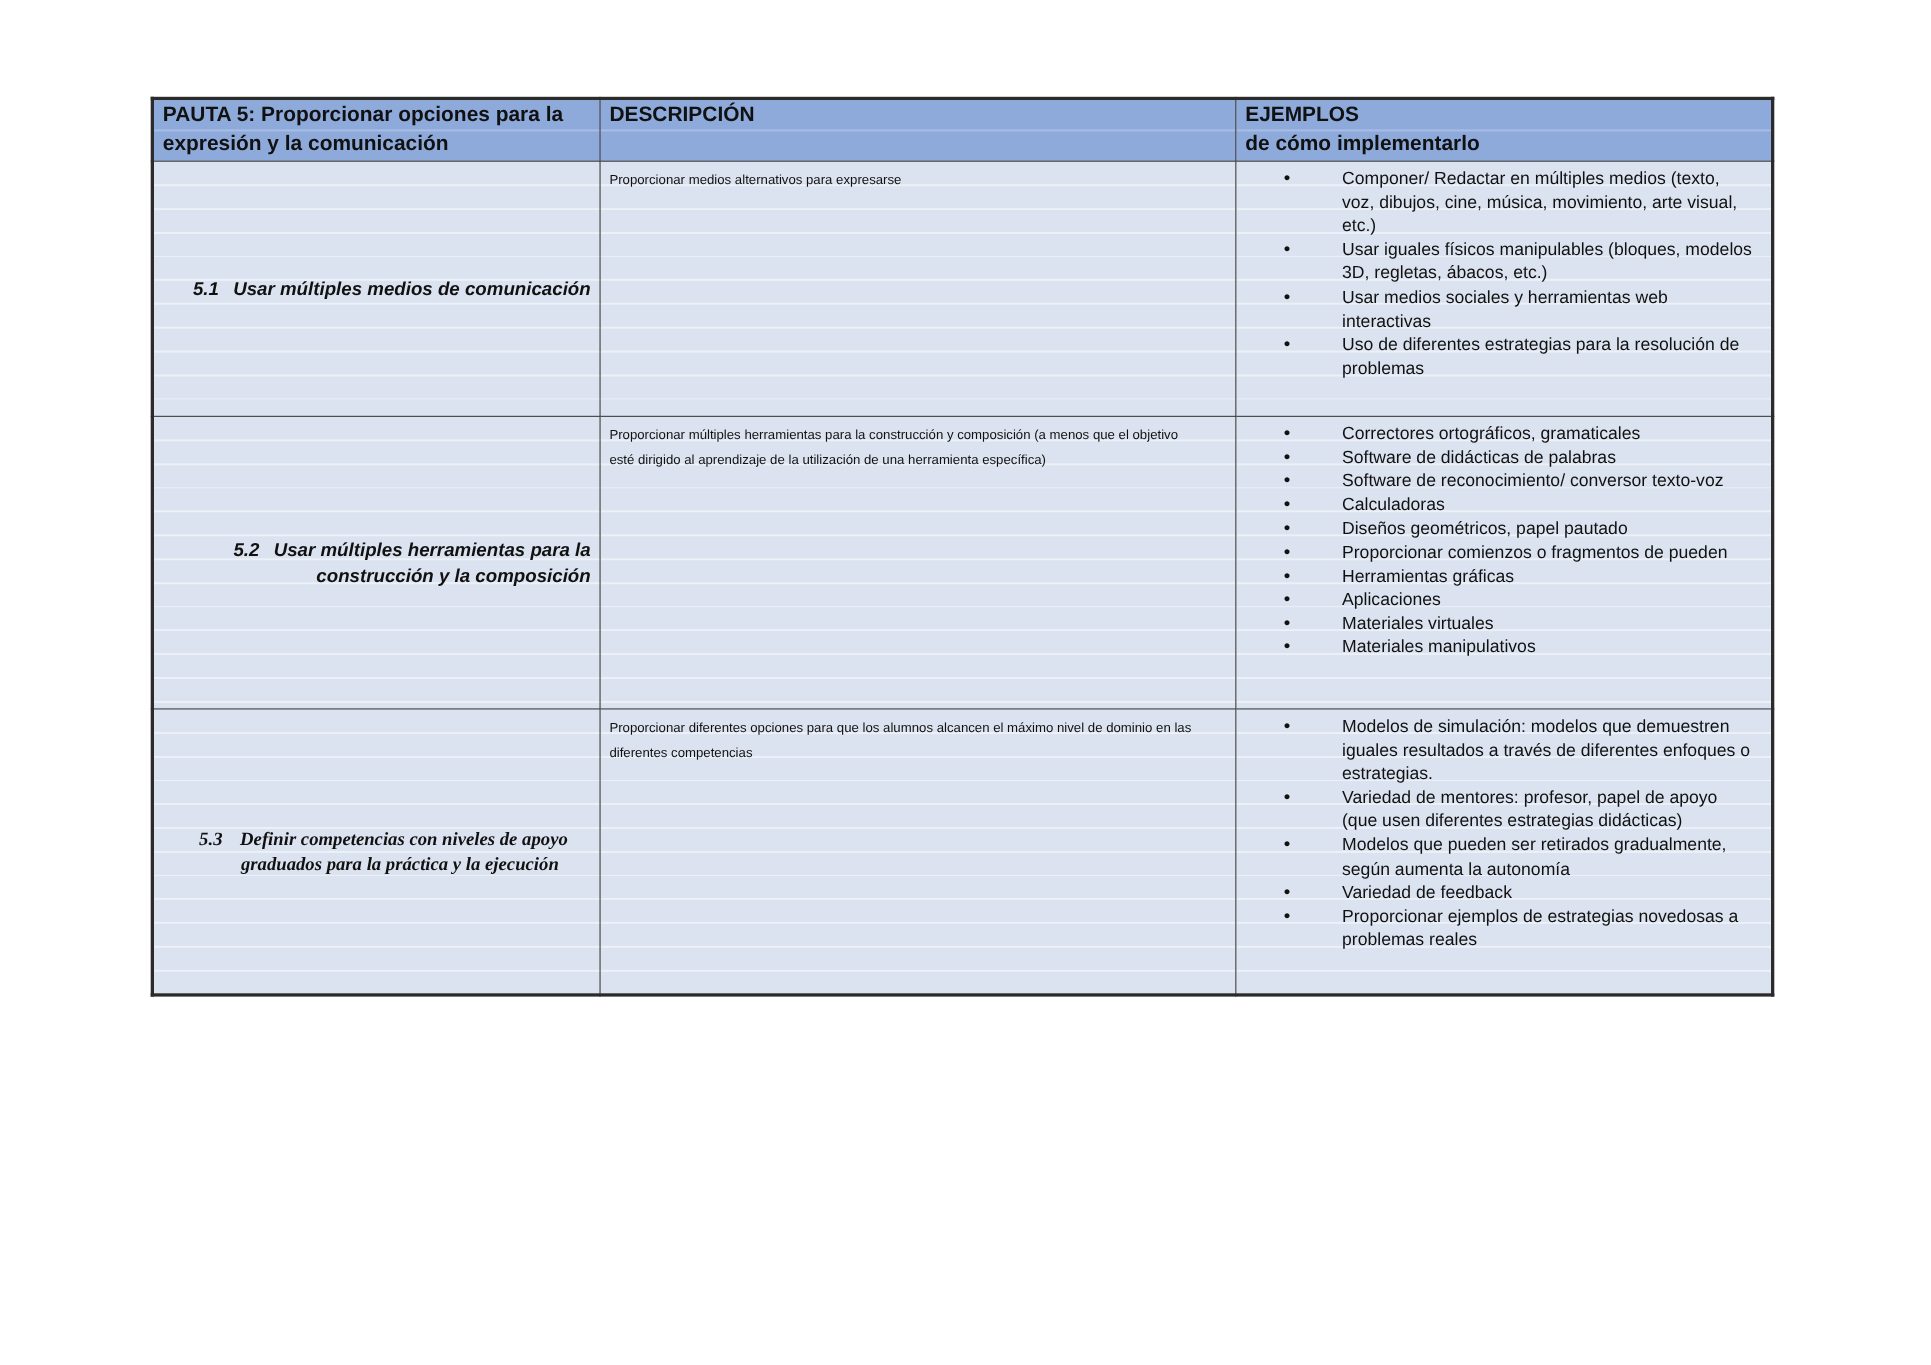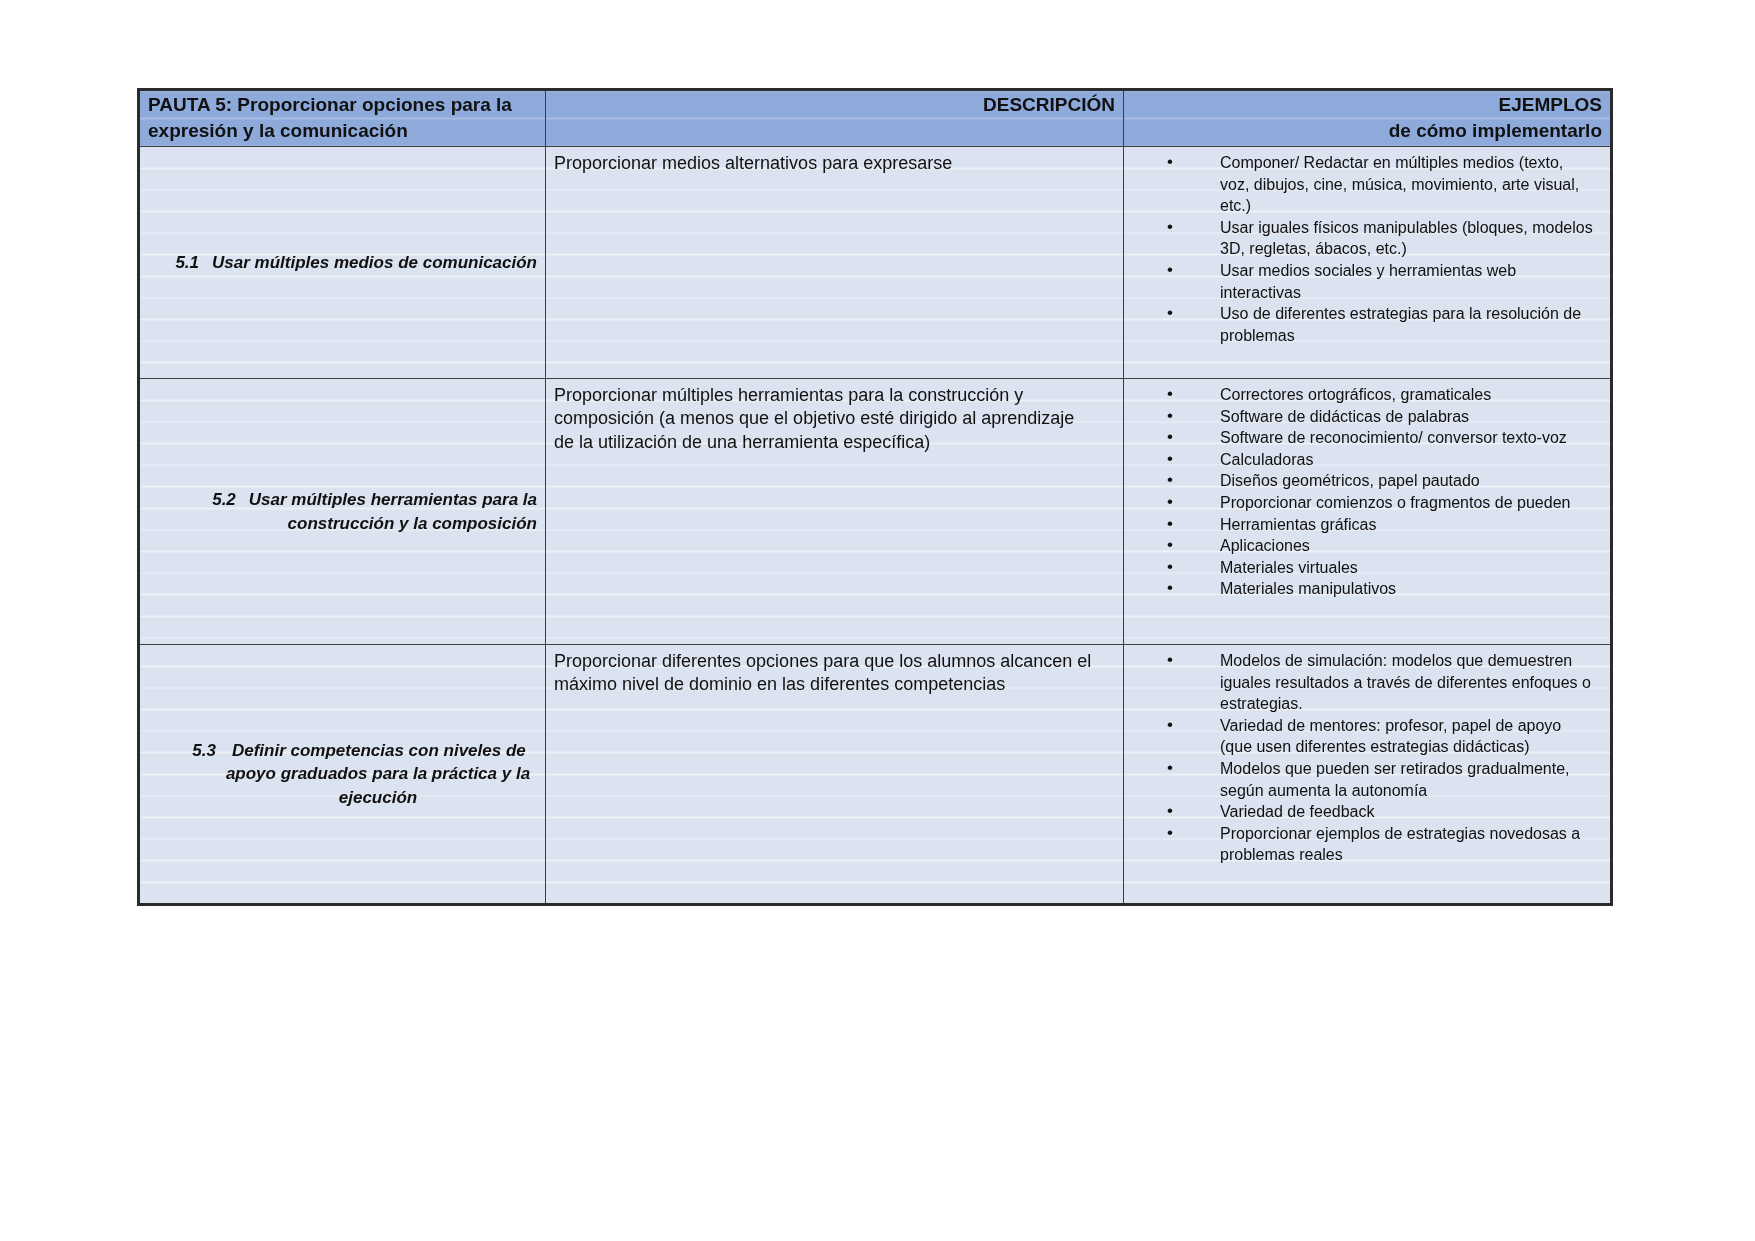--- a/index.html
+++ b/index.html
@@ -24,36 +24,36 @@
   thead tr{height:57px;}
   tbody tr.r0{height:232px;}
   tbody tr.r1{height:266px;}
   tbody tr.r2{height:260px;}
   th{
     background:var(--header_bg);
     background-image:repeating-linear-gradient(to bottom,rgba(255,255,255,0) 0 26px,rgba(255,255,255,0.22) 26px 28px);
     font-size:19px;font-weight:bold;line-height:26px;vertical-align:top;padding:1px 8px 2px 8px;
   }
   th.h1{text-align:left;}
-  th.h2,th.h3{text-align:right;}
+  th.h2,th.h3{text-align:left;}
   td{
     background:var(--cell_bg);
     background-image:repeating-linear-gradient(to bottom,rgba(255,255,255,0) 0 20px,rgba(255,255,255,0.45) 20px 21.6px);
     vertical-align:top;
   }
   td.c1{vertical-align:middle;padding:6px 8px;}
-  td.c2{padding:5px 30px 6px 8px;font-size:18px;line-height:23.4px;}
+  td.c2{padding:5px 30px 6px 8px;font-size:12px;line-height:23.4px;}
   td.c3{padding:5px 16px 6px 0;}
   .gtitle{
     font-size:17px;font-weight:bold;font-style:italic;line-height:23.5px;
     text-align:right;
   }
   .gcode{margin-right:13px;}
   tbody tr.r2 .gtitle{
-    text-align:center;padding-left:71px;text-indent:-38px;
+    text-align:left;padding-left:71px;text-indent:-38px;font-family:Liberation Serif, serif;
   }
   tbody tr.r2 .gcode{margin-right:16px;}
   ul.ex{list-style:none;margin:0;padding:0;}
   ul.ex li{
     position:relative;padding-left:96px;
     font-size:16px;line-height:21.6px;
   }
   .blt{
     position:absolute;left:43px;top:-1px;
     font-size:17px;

